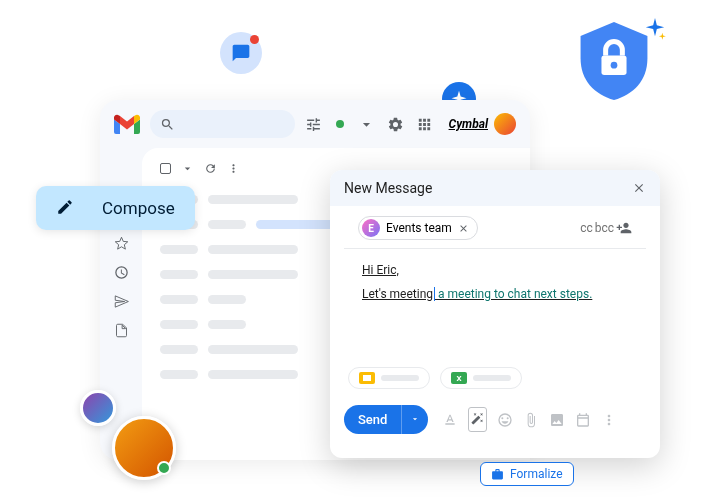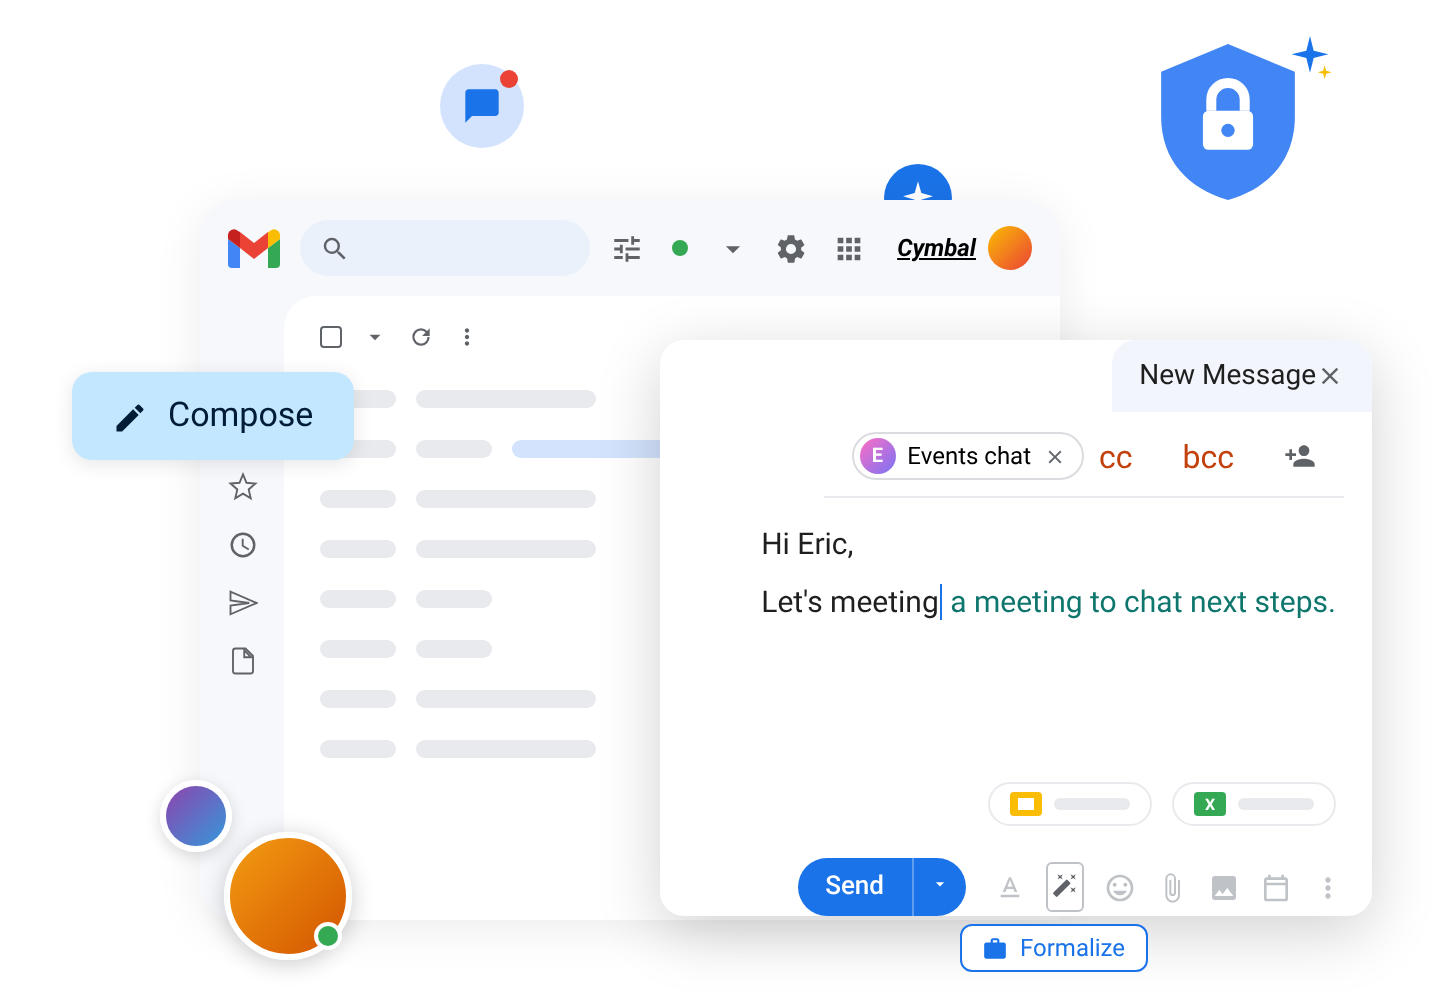--- a/index.html
+++ b/index.html
@@ -36,46 +36,46 @@
     .g-toolbar { display: flex; align-items: center; gap: 10px; padding: 2px 6px 12px; }
     .g-toolbar svg { width: 13px; height: 13px; fill: #5f6368; }
     .chk { width: 11px; height: 11px; border: 1.5px solid #5f6368; border-radius: 2px; }
     .msg-row { display: flex; align-items: center; gap: 10px; padding: 8px 6px; }
     .skel { background: #e8eaed; border-radius: 5px; height: 9px; }
     .skel.s { width: 38px; }
     .skel.m { width: 90px; }
     .skel.l { width: 140px; }
 
     
-    .compose-btn { position: absolute; top: 186px; left: 36px; background: #c2e7ff; padding: 12px 20px; border-radius: 10px; display: flex; align-items: flex-end; gap: 10px; font-size: 17px; color: #001d35; box-shadow: 0 2px 10px rgba(0,0,0,.1); }
+    .compose-btn { position: absolute; top: 186px; left: 36px; background: #c2e7ff; padding: 12px 20px; border-radius: 10px; display: flex; align-items: flex-start; gap: 28px; font-size: 17px; color: #001d35; box-shadow: 0 2px 10px rgba(0,0,0,.1); }
     .compose-btn svg { width: 18px; height: 18px; fill: #001d35; }
 
     
-    .newmsg { position: absolute; top: 170px; left: 330px; width: 356px; height: 288px; background: #fff; border-radius: 12px; box-shadow: 0 8px 32px rgba(0,0,0,.18); display: flex; flex-direction: column; align-items: flex-end; }
+    .newmsg { position: absolute; top: 170px; left: 330px; width: 330px; height: 288px; background: #fff; border-radius: 12px; box-shadow: 0 8px 32px rgba(0,0,0,.18); display: flex; flex-direction: column; }
     .nm-title { display: flex; align-items: center; justify-content: space-between; background: #f2f6fc; padding: 10px 14px; border-radius: 12px 12px 0 0; }
     .nm-title span { font-size: 14px; color: #1f1f1f; }
     .nm-title svg { width: 14px; height: 14px; fill: #5f6368; }
     .nm-to { display: flex; align-items: center; padding: 10px 14px 8px; gap: 8px; border-bottom: 1px solid #e8eaed; margin: 0 14px; }
     .chip { display: flex; align-items: center; gap: 6px; border: 1px solid #dadce0; border-radius: 14px; padding: 2px 8px 2px 3px; font-size: 12px; }
     .chip .av { width: 18px; height: 18px; border-radius: 50%; background: linear-gradient(135deg,#ff6ec4,#7873f5); color:#fff; font-size:10px; font-weight:bold; display:flex; align-items:center; justify-content:center; }
     .chip svg { width: 11px; height: 11px; fill: #5f6368; }
-    .cc-bcc { margin-left: auto; display: flex; gap: 25px; font-size: 16px; color: #c2410c; align-items: center; }
+    .cc-bcc { margin-left: auto; display: flex; gap: 2px; font-size: 12px; color: #737373; align-items: center; }
     .cc-bcc svg { width: 16px; height: 16px; fill: #5f6368; }
-    .nm-body { flex: 1; padding: 12px 18px; font-size: 15px; color: #1f1f1f; line-height: 1.5; }
+    .nm-body { flex: 1; padding: 12px 32px; font-size: 12px; color: #1f1f1f; line-height: 1.5; text-decoration: underline; }
     .caret { border-right: 1.5px solid #1a73e8; padding-right: 1px; }
     .suggest { color: #0f766e; }
     .attach-row { display: flex; gap: 10px; padding: 0 18px 8px; }
     .attach-chip { border: 1px solid #e8eaed; border-radius: 14px; padding: 4px 10px; display: flex; align-items: center; gap: 6px; }
     .attach-chip .ico { width: 16px; height: 12px; border-radius: 2px; }
     .ico.slides { background: #fbbc04; position:relative; }
     .ico.slides::after { content:''; position:absolute; inset:3px 4px; background:#fff; }
     .ico.sheets { background: #34a853; position:relative; }
     .ico.sheets::after { content:'X'; position:absolute; inset:0; color:#fff; font-size:8px; font-weight:bold; display:flex; align-items:center; justify-content:center; }
     .attach-chip .sk { width: 38px; height: 6px; background: #e8eaed; border-radius: 3px; }
-    .nm-footer { display: flex; align-items: center; padding: 8px 14px 0; gap: 10px; }
+    .nm-footer { display: flex; align-items: center; padding: 8px 14px 24px; gap: 10px; }
     .send-btn { display: flex; align-items: center; background: #1a73e8; color: #fff; border-radius: 18px; font-size: 13px; font-weight: 500; overflow: hidden; }
     .send-btn .lbl { padding: 7px 14px; }
     .send-btn .drop { padding: 7px 8px; border-left: 1px solid rgba(255,255,255,.3); }
     .send-btn svg { width: 10px; height: 10px; fill: #fff; }
     .fmt-icons { display: flex; gap: 10px; align-items: center; margin-left: 4px; }
     .fmt-icons svg { width: 16px; height: 16px; fill: #bfc2c6; }
     .fmt-icons .boxed { border: 1px solid #bfc2c6; border-radius: 3px; padding: 2px; }
     .fmt-icons .boxed svg { fill: #5f6368; width: 13px; height: 13px; }
 
     
@@ -229,21 +229,21 @@
 <div class="newmsg">
   <div class="nm-title">
     <span>New Message</span>
     <svg viewBox="0 0 24 24">
         <path d="M19 6.41L17.59 5 12 10.59 6.41 5 5 6.41 10.59 12 5 17.59 6.41 19 12 13.41 17.59 19 19 17.59 13.41 12z"></path>
       </svg>
   </div>
   <div class="nm-to">
     <div class="chip">
       <div class="av">E</div>
-      <span>Events chat</span>
+      <span>Events team</span>
       <svg viewBox="0 0 24 24">
           <path d="M19 6.41L17.59 5 12 10.59 6.41 5 5 6.41 10.59 12 5 17.59 6.41 19 12 13.41 17.59 19 19 17.59 13.41 12z"></path>
         </svg>
     </div>
     <div class="cc-bcc">
       <span>cc</span>
       <span>bcc</span>
       <svg viewBox="0 0 24 24">
           <path d="M15 12c2.21 0 4-1.79 4-4s-1.79-4-4-4-4 1.79-4 4 1.79 4 4 4zm-9-2V7H4v3H1v2h3v3h2v-3h3v-2H6zm9 4c-2.67 0-8 1.34-8 4v2h16v-2c0-2.66-5.33-4-8-4z"></path>
         </svg>

